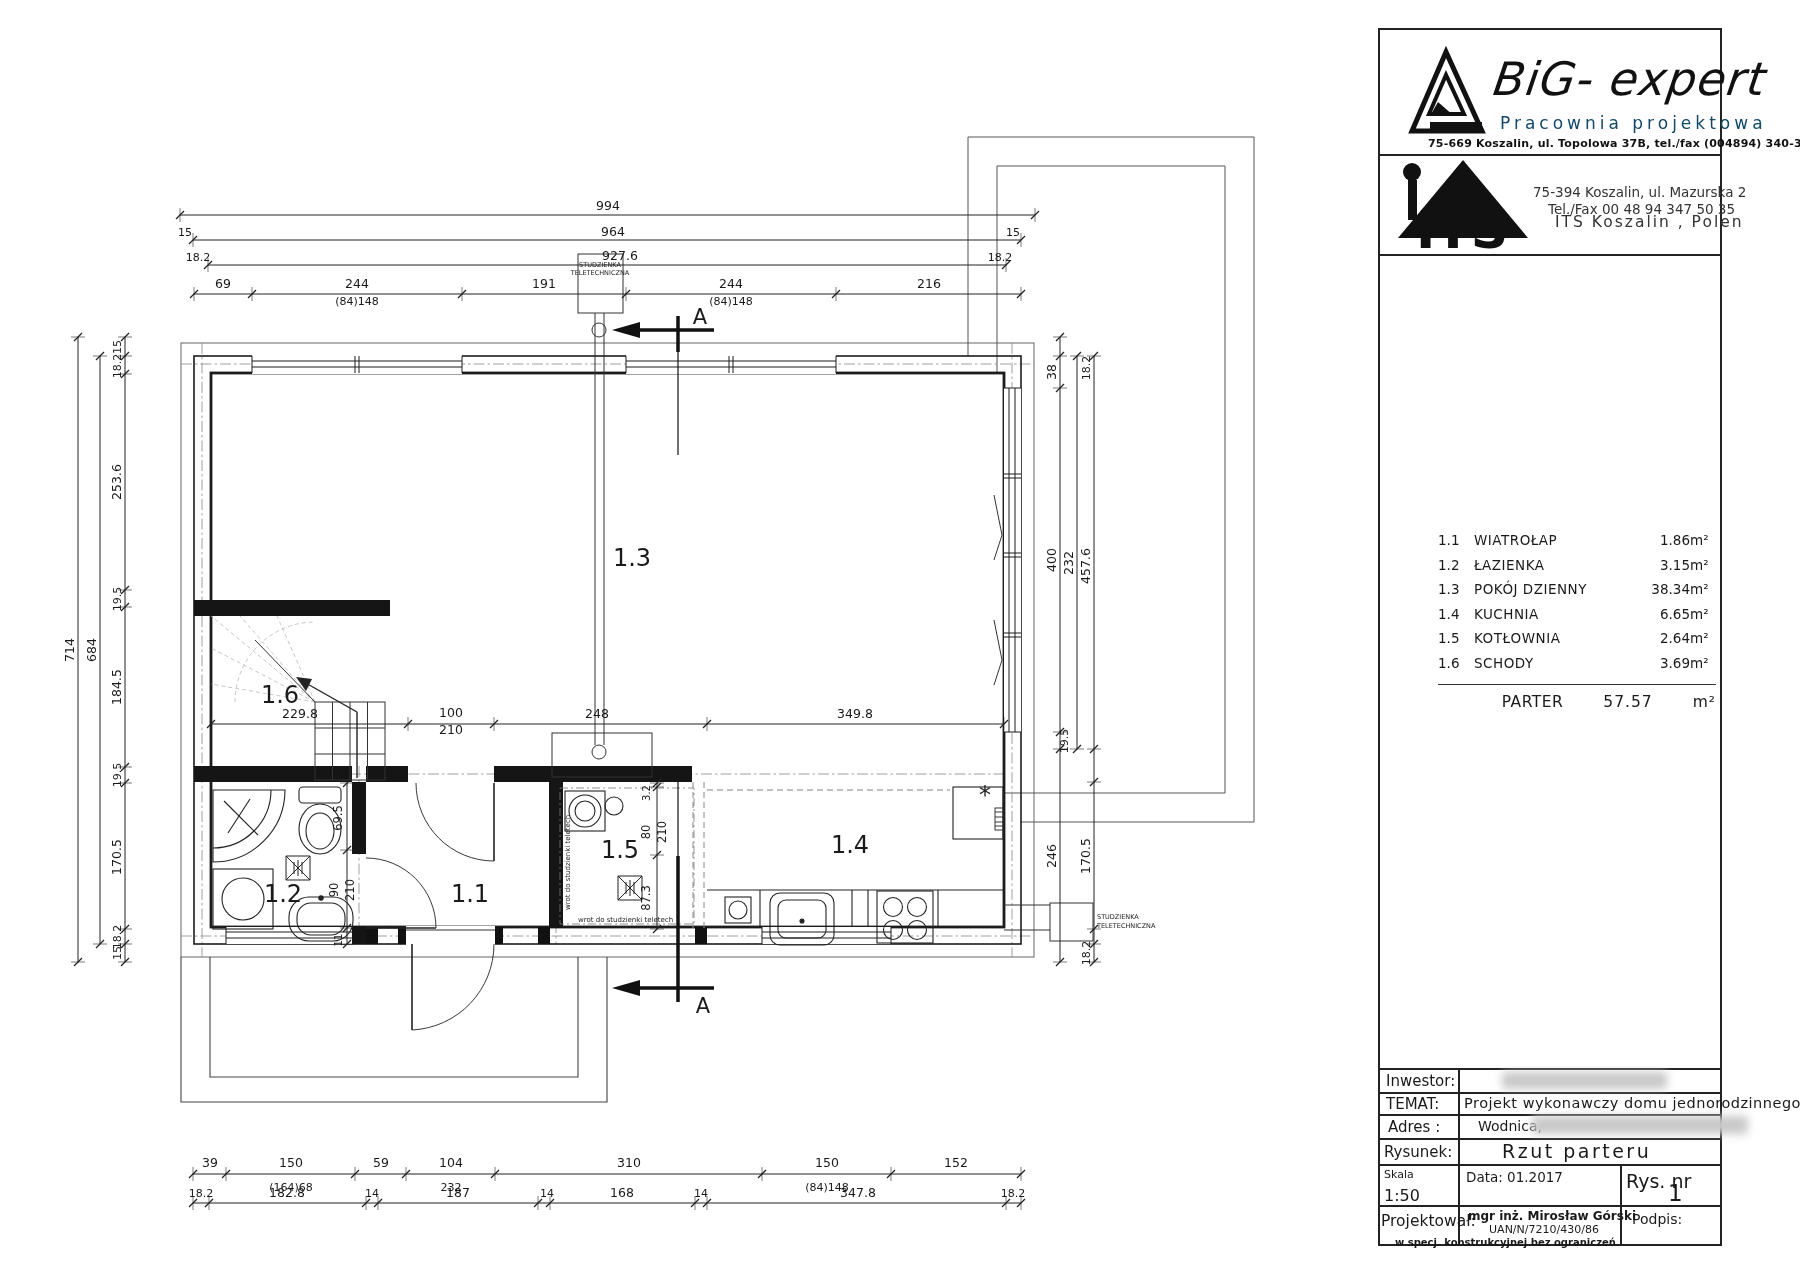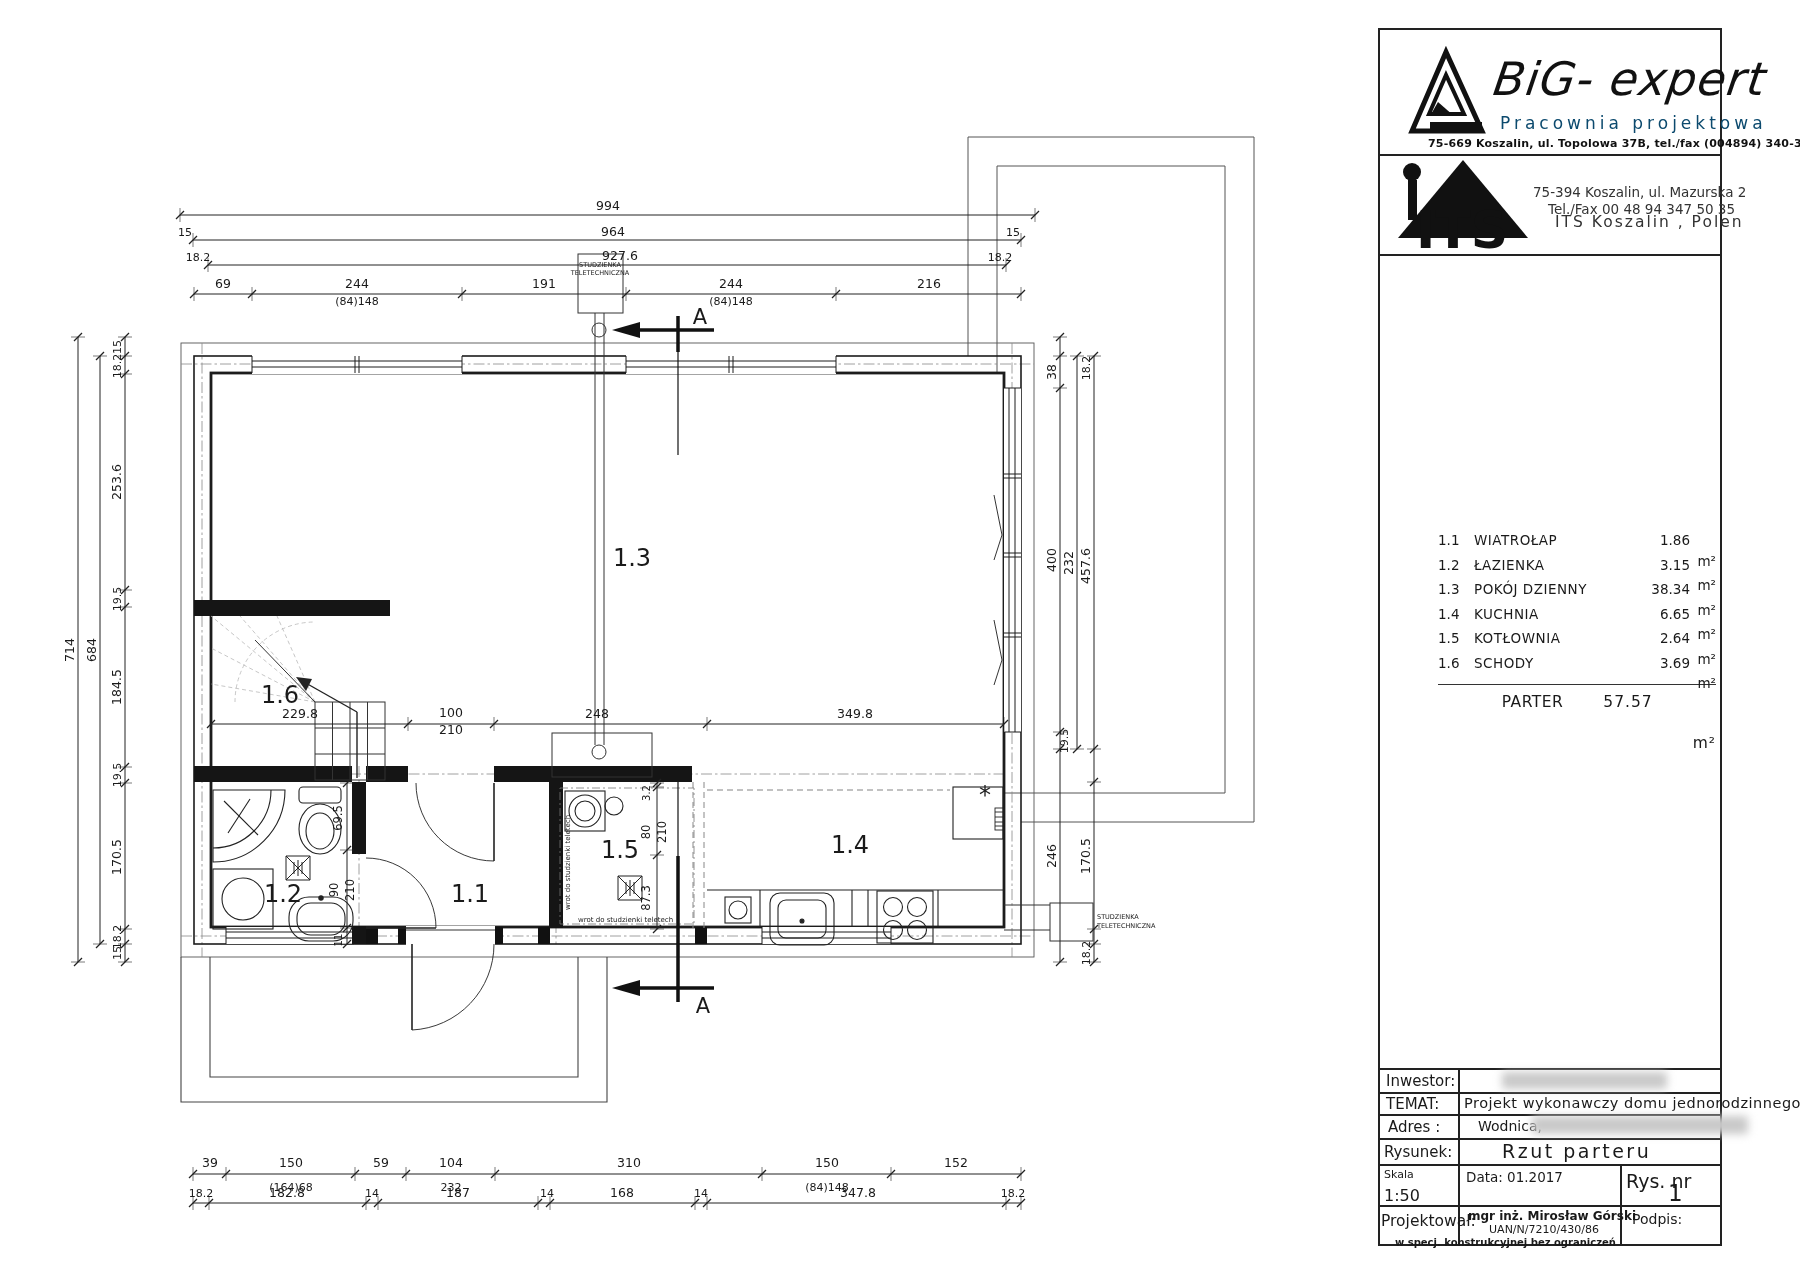--- a/index.html
+++ b/index.html
@@ -16,21 +16,21 @@
   #brand-tagline{font-size:17px;letter-spacing:4px;color:#0c4a6e;}
   #brand-address{font-size:11px;font-weight:600;letter-spacing:.2px;color:#111;}
   #its-name{font-size:15.5px;letter-spacing:2px;color:#333;}
   #its-addr,#its-tel{font-size:13.5px;color:#333;}
   
   #legend{position:absolute;left:1438px;top:528px;width:278px;font-size:13.5px;}
   .lrow{display:flex;height:24.5px;align-items:center;}
   .lno{width:36px;}
   .lname{flex:1;letter-spacing:.5px;}
   .larea{width:58px;text-align:right;}
-  .lunit{width:26px;text-align:right;margin-top:41px;}
+  .lunit{width:26px;text-align:left;}
   #legend-total{display:flex;margin-top:9px;border-top:1.6px solid #333;padding-top:8px;font-size:15.5px;letter-spacing:1px;gap:40px;}
   #legend-total .larea{font-size:15.5px;}
   
   .tb-label{font-size:15px;}
 </style>
 </head>
 <body>
 
 <svg id="plan-svg" width="1800" height="1272" viewBox="0 0 1800 1272">
 

